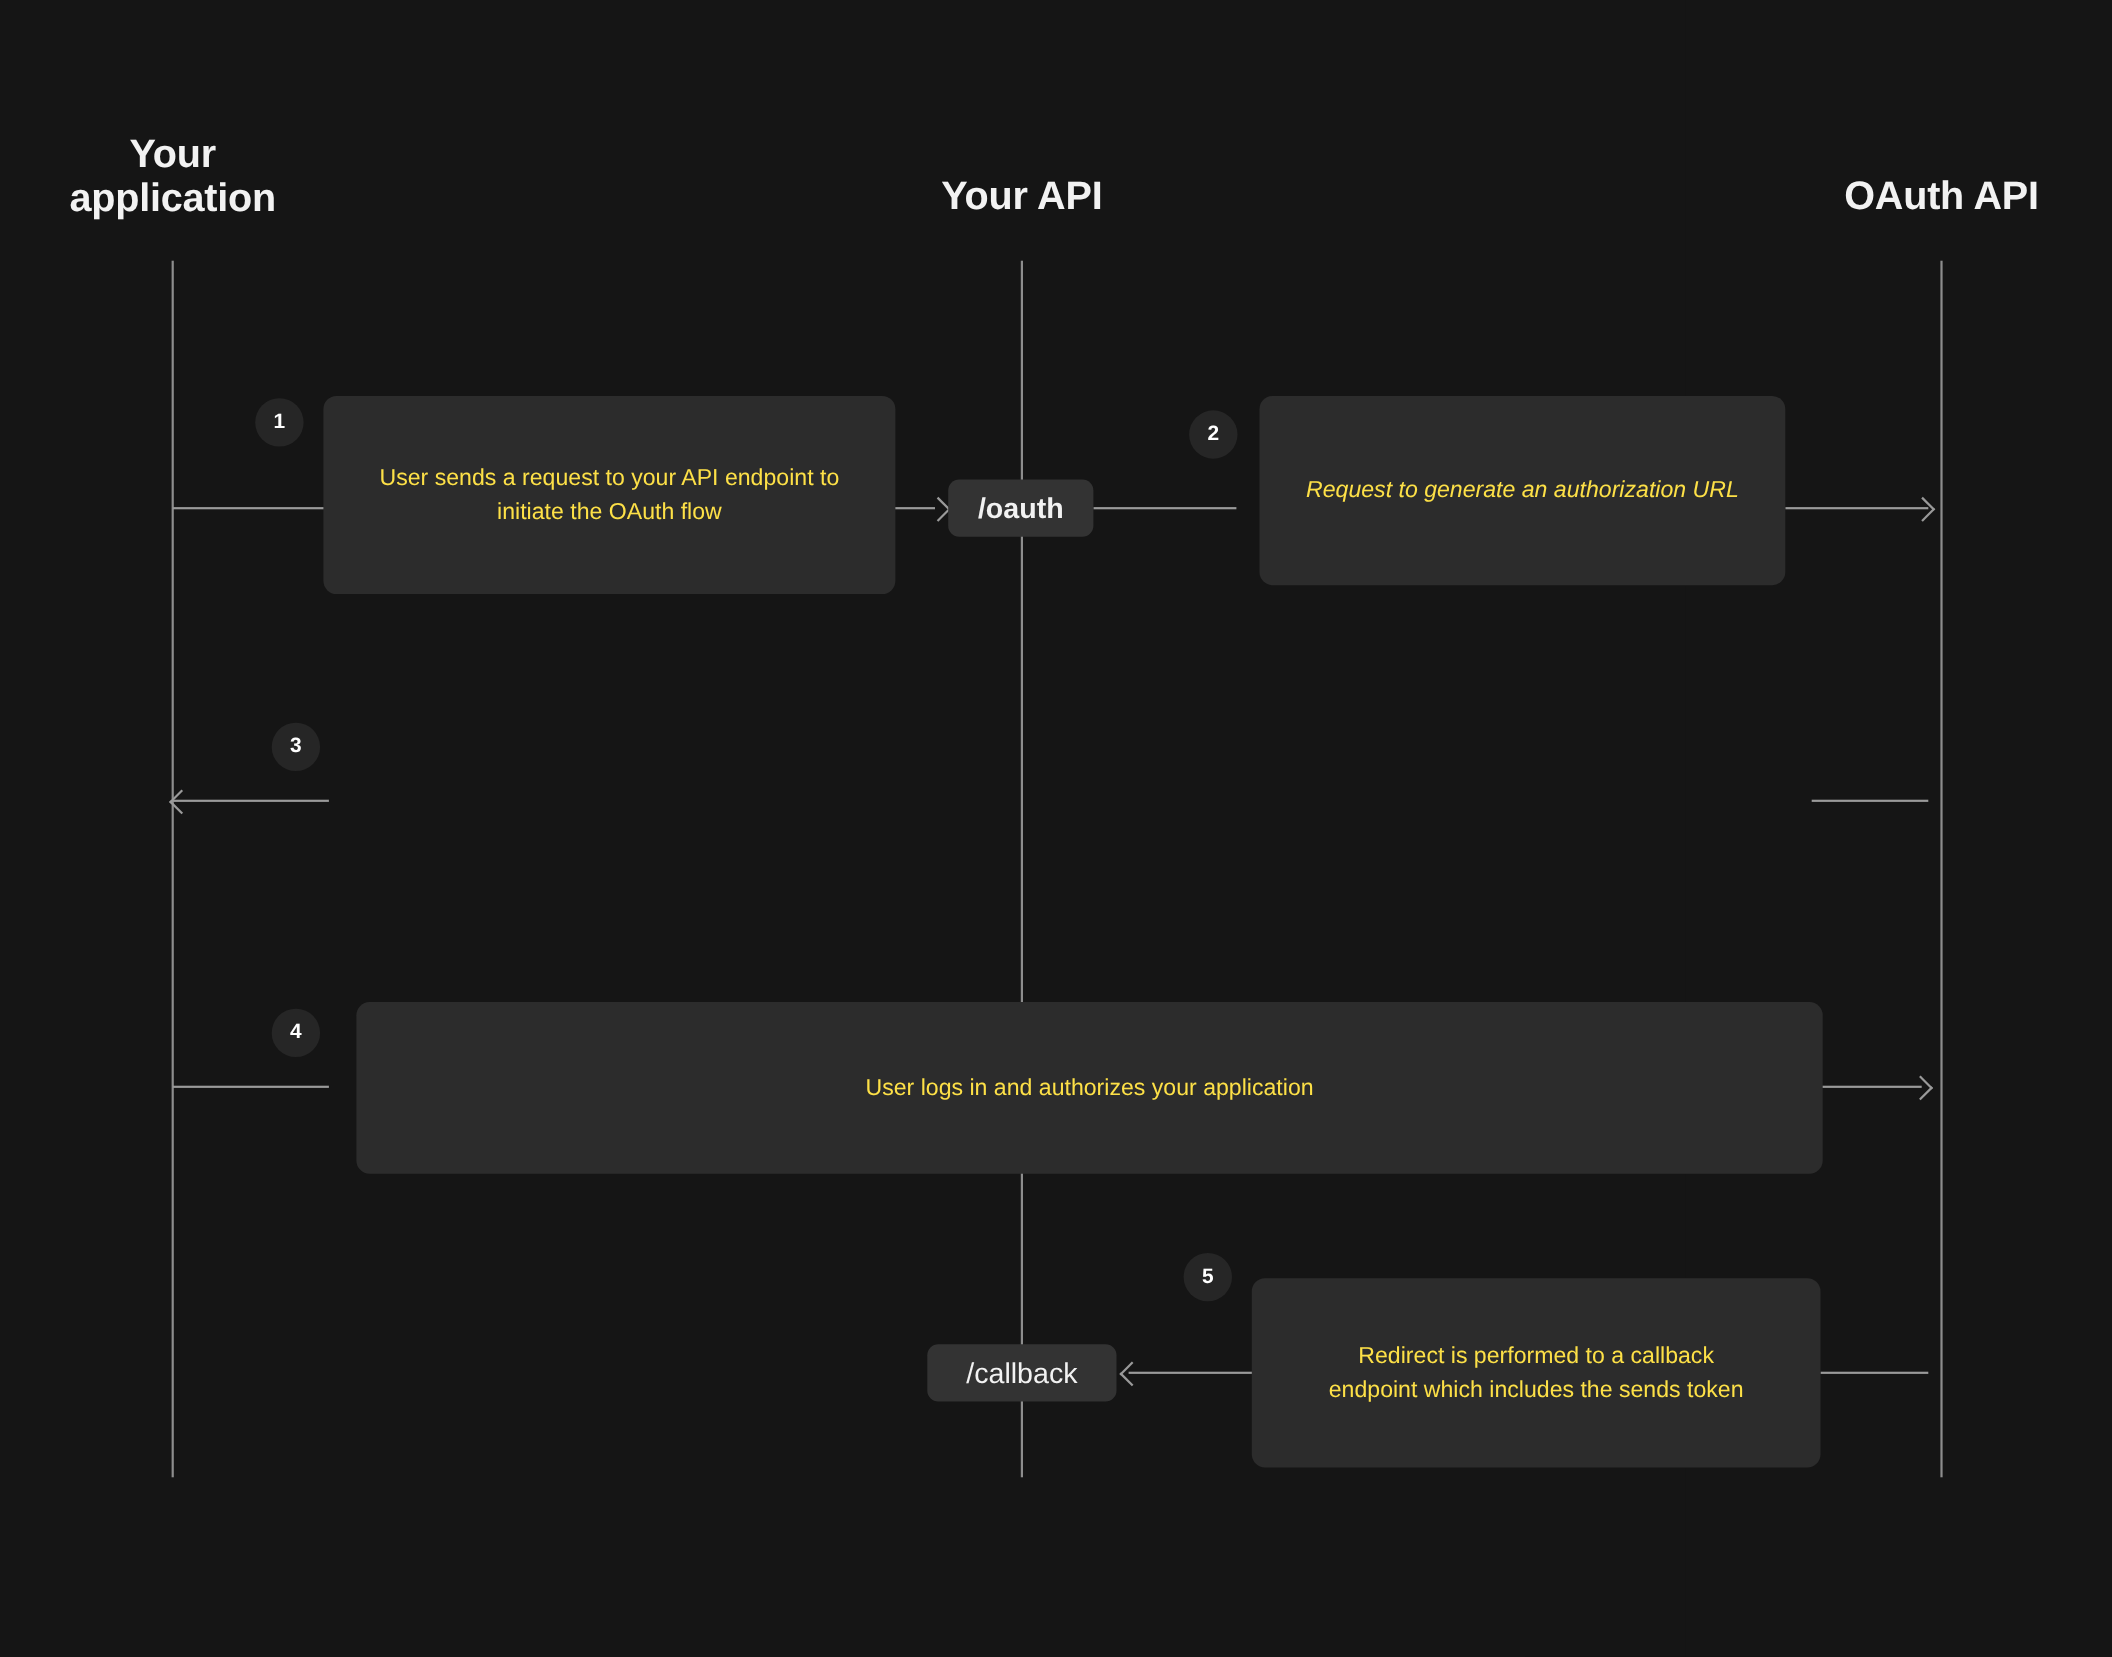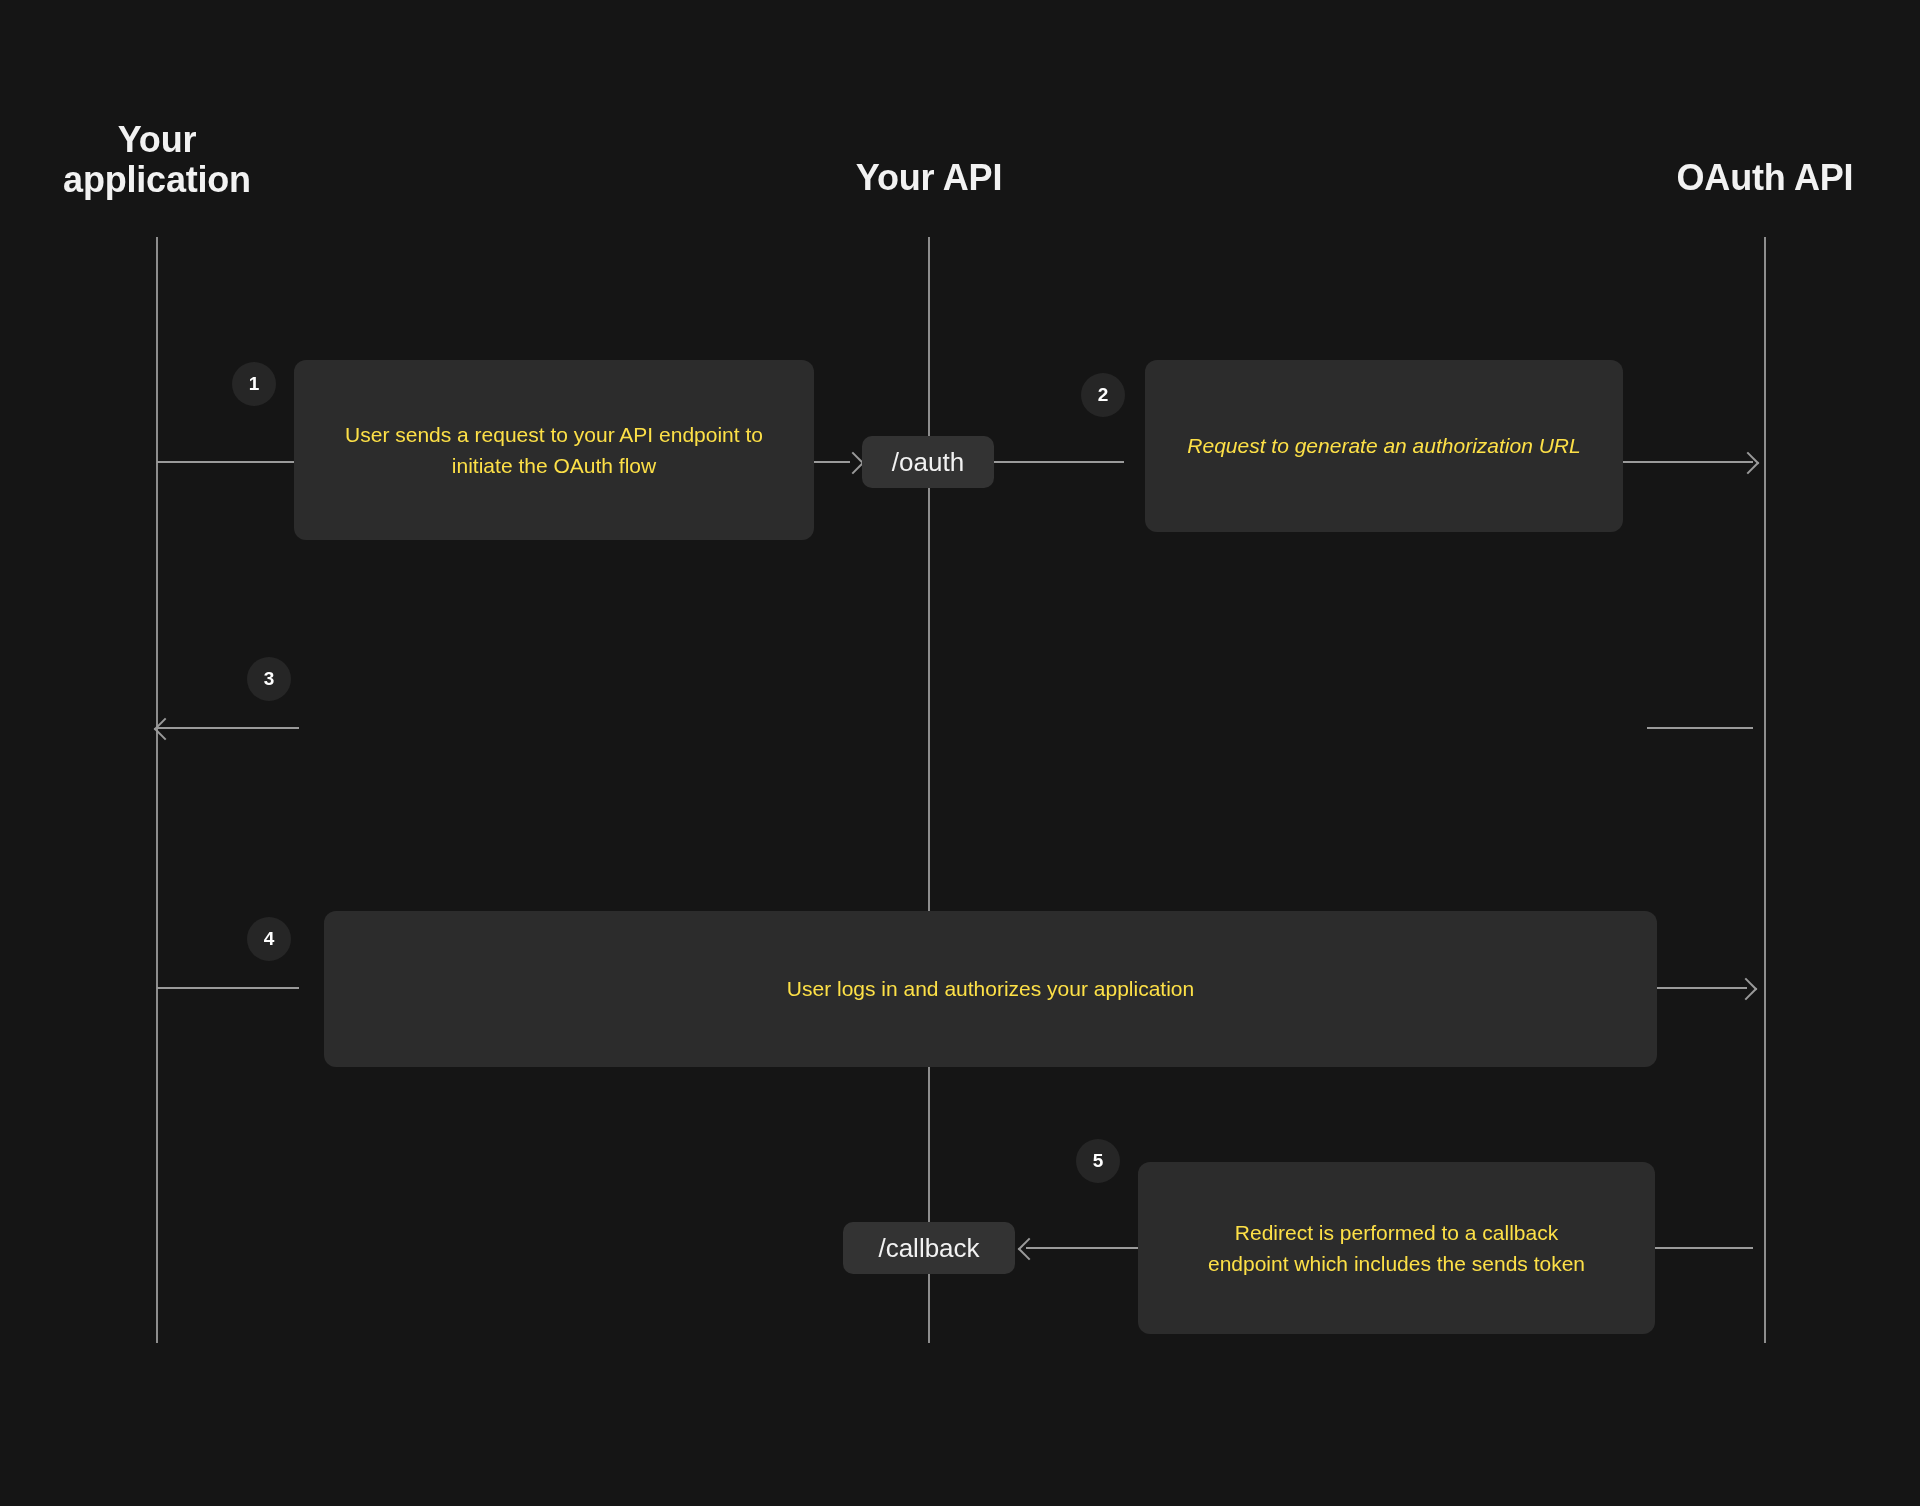--- a/index.html
+++ b/index.html
@@ -110,21 +110,21 @@
   <div class="conn" style="left:157px; top:461px; width:138px;"></div>
   <div class="conn" style="left:812px; top:461px; width:38px;"></div>
   <div class="arrow-head right" style="left:845px; top:455px;"></div>
 
   <div class="badge" style="left:232px; top:362px;">1</div>
 
   <div class="card" style="left:294px; top:360px; width:520px; height:180px;">
     <span class="card-text">User sends a request to your API endpoint to initiate the OAuth flow</span>
   </div>
 
-  <div class="pill" style="left:862px; top:436px; width:132px; height:52px;">/oauth</div>
+  <div class="pill" style="left:862px; top:436px; width:132px; height:52px;font-weight:bold;">/oauth</div>
 
   <div class="conn" style="left:994px; top:461px; width:130px;"></div>
   <div class="conn" style="left:1623px; top:461px; width:130px;"></div>
   <div class="arrow-head right" style="left:1740px; top:455px;"></div>
 
   <div class="badge" style="left:1081px; top:373px;">2</div>
 
   <div class="card" style="left:1145px; top:360px; width:478px; height:172px;font-style:italic;">
     <span class="card-text">Request to generate an authorization URL</span>
   </div>

